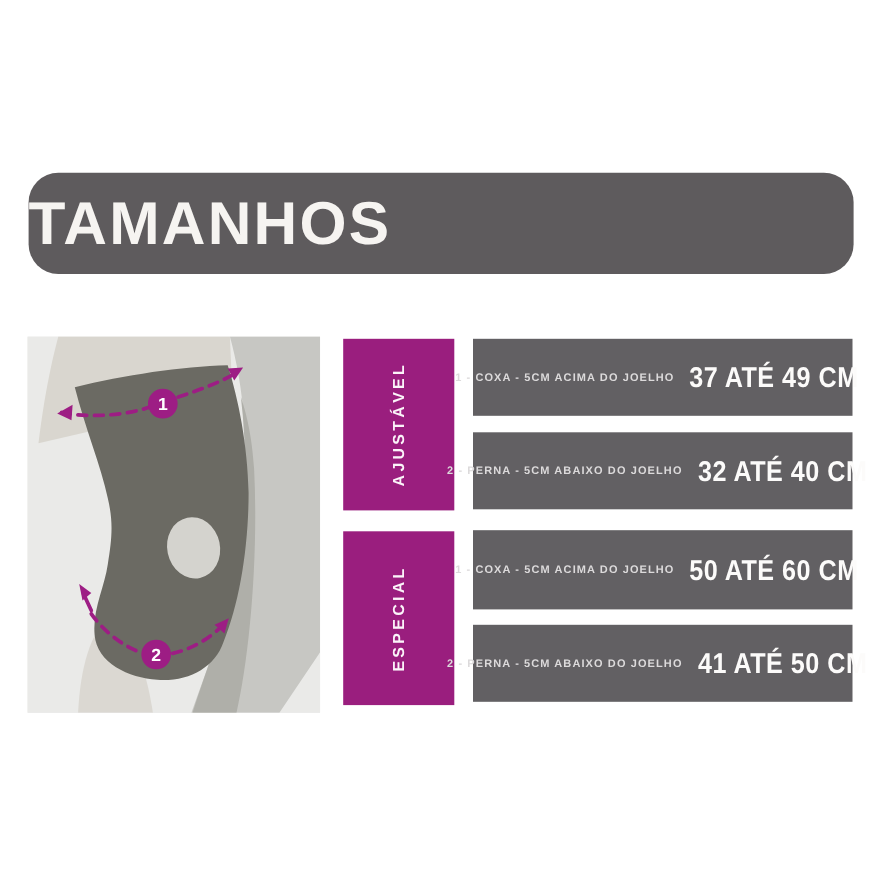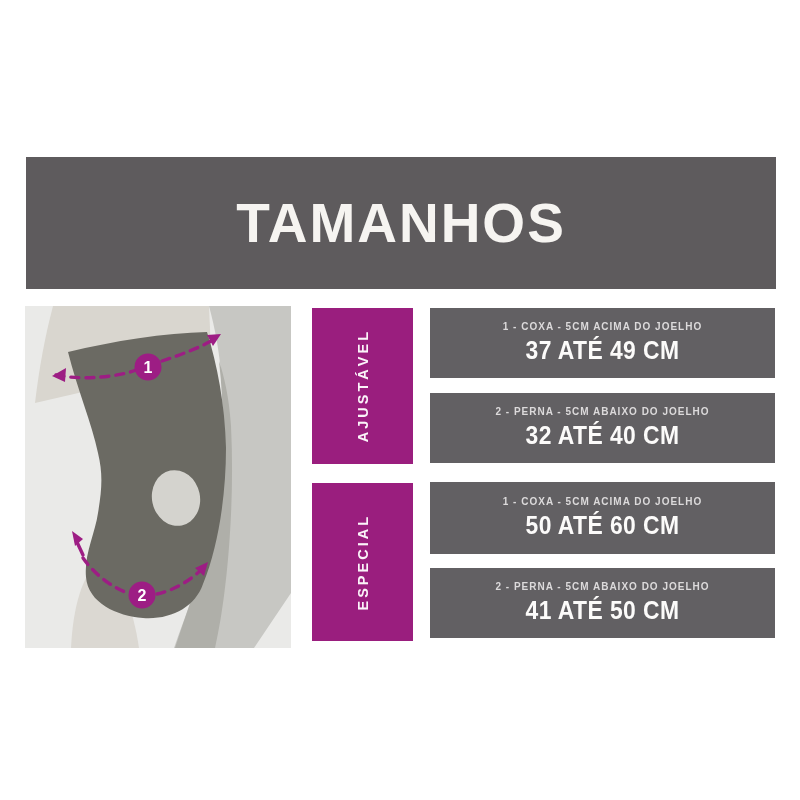--- a/index.html
+++ b/index.html
@@ -2,22 +2,22 @@
 <html><head>
 <meta charset="utf-8">
 <style>
   html,body{margin:0;padding:0;background:#ffffff;}
   .stage{
     position:relative;width:800px;height:800px;background:#ffffff;
     font-family:"Liberation Sans",sans-serif;overflow:hidden;
   }
   
   .banner{
-    position:absolute;left:26px;top:157px;width:750px;height:132px;
-    background:#5E5B5D;display:flex;align-items:center;justify-content:center;
+    position:absolute;left:26px;top:157px;width:750px;height:92px;
+    background:#5E5B5D;display:flex;align-items:center;border-radius:27px;
   }
   .banner h1{
     margin:0;font-size:55px;font-weight:bold;letter-spacing:2px;color:#F6F4F1;
   }
   
   .knee-panel{
     position:absolute;left:25px;top:306px;width:266px;height:342px;background:#EAEAE8;
   }
   .knee-panel svg{display:block;width:100%;height:100%;}
   
@@ -27,21 +27,21 @@
   }
   .vlabel-1{top:308px;height:156px;}
   .vlabel-2{top:483px;height:158px;}
   .vlabel span{
     writing-mode:vertical-rl;transform:rotate(180deg);
     color:#FBF4F9;font-weight:bold;font-size:14.5px;letter-spacing:3px;
   }
   
   .size-bar{
     position:absolute;left:430px;width:345px;height:70px;background:#626063;
-    display:flex;flex-direction:column;align-items:center;justify-content:center;gap:3px;
+    display:flex;flex-direction:row;align-items:center;justify-content:center;gap:3px;
   }
   .bar-1{top:308px;}
   .bar-2{top:393px;}
   .bar-3{top:482px;height:72px;}
   .bar-4{top:568px;height:70px;}
   .measure{
     font-size:10px;font-weight:bold;letter-spacing:1px;color:#DCDADB;white-space:nowrap;
   }
   .range{
     font-size:26px;font-weight:bold;letter-spacing:0.5px;color:#FCFBFA;

